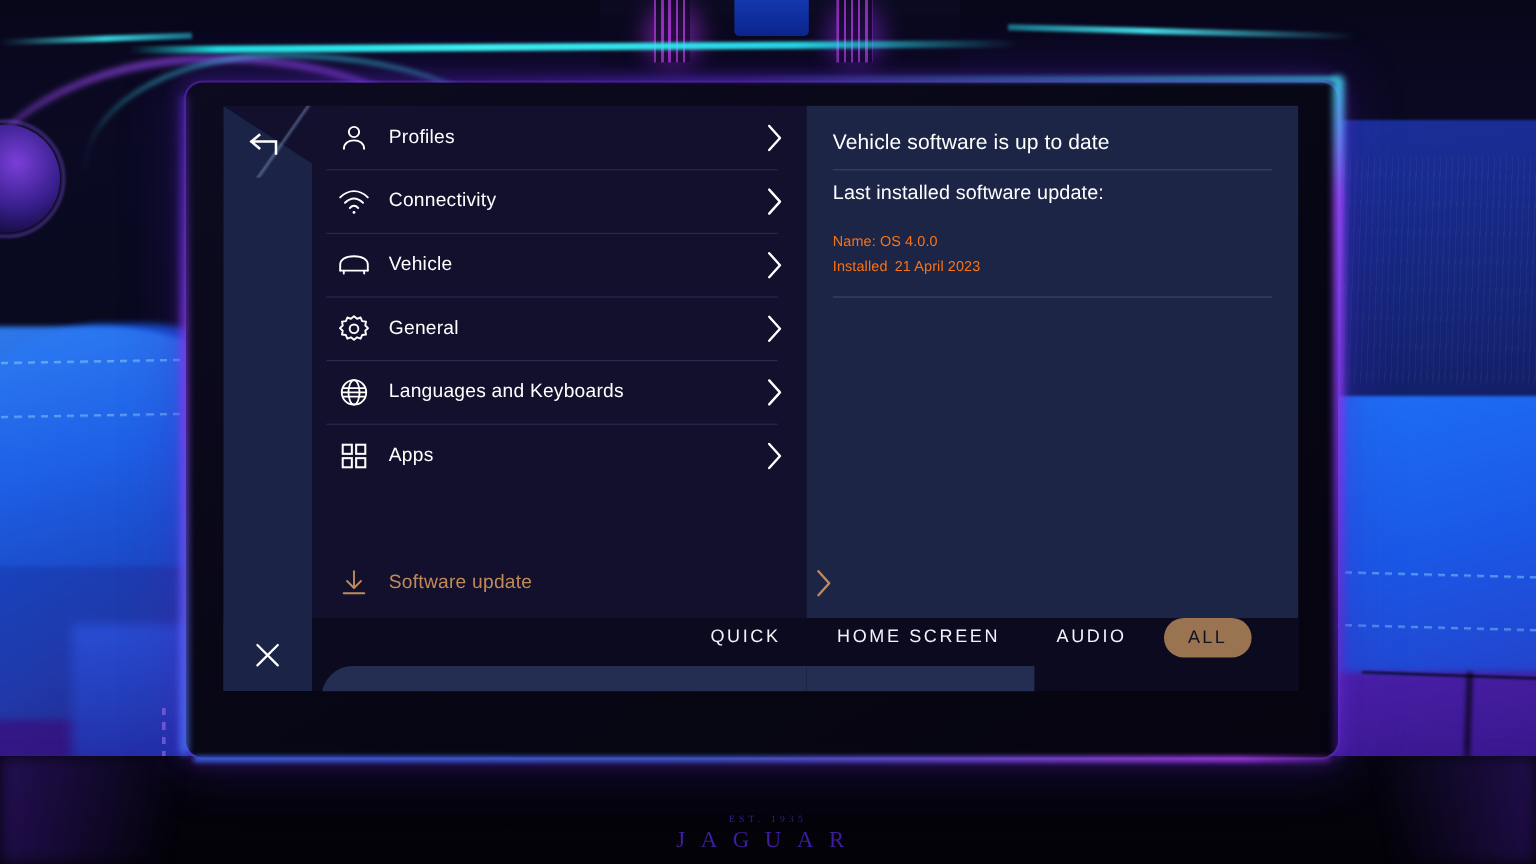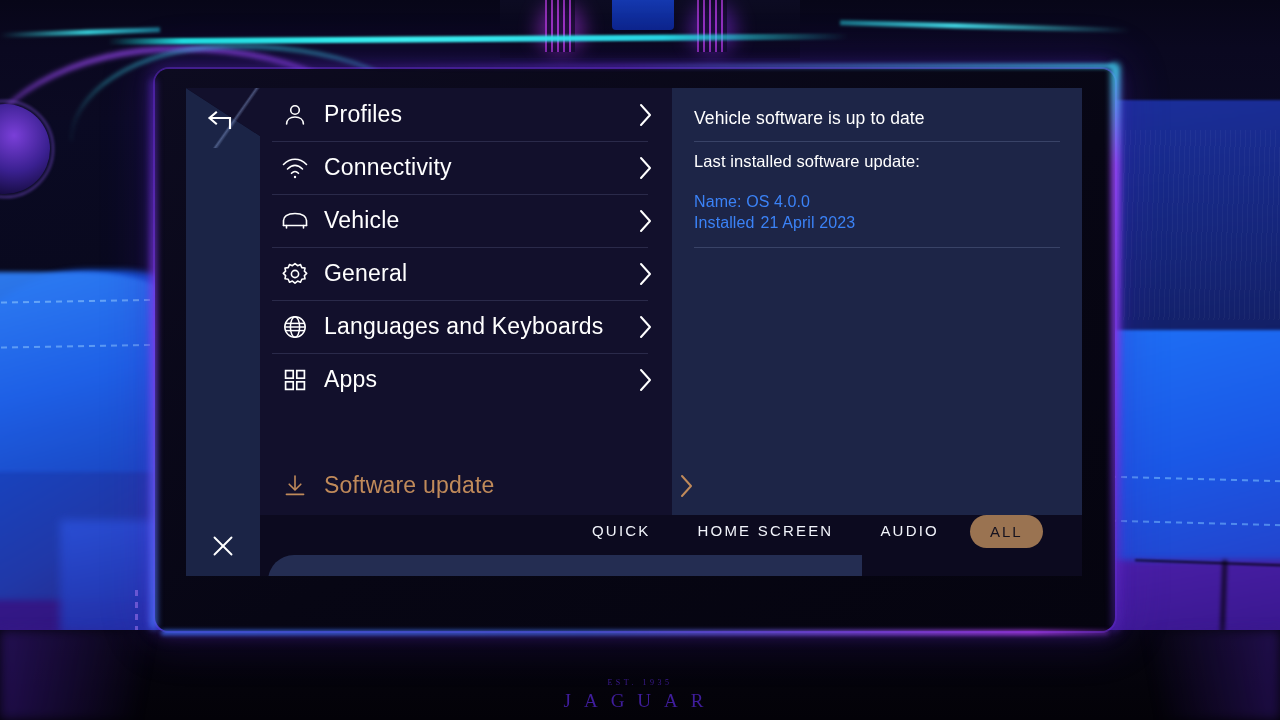--- a/index.html
+++ b/index.html
@@ -288,21 +288,21 @@
     position: absolute; left: 12px; top: 0; width: 376px; height: 1px;
     background: rgba(180,195,245,.15);
   }
   .menu-row:first-child .divider { display: none; }
   .menu-row .ic {
     width: 34px; margin-left: 18px;
     display: flex; align-items: center; justify-content: center;
     flex: 0 0 auto;
   }
   .menu-row .lbl {
-    margin-left: 12px; font-size: 23px; color: #fff;
+    margin-left: 12px; font-size: 16px; color: #fff;
     letter-spacing: .2px; white-space: nowrap;
   }
   .menu-row .chev {
     position: absolute; right: 18px; top: 50%; transform: translateY(-50%);
     display: flex; align-items: center;
   }
 
   
   .menu-row.selected { width: 453px; }
   .sel-pill {
@@ -331,21 +331,21 @@
   .detail .d-title {
     font-size: 17.5px; color: #fff; font-weight: 400; letter-spacing: .1px;
   }
   .detail .d-rule {
     height: 1px; background: rgba(190,205,250,.18); margin: 12px 0 10px 0;
   }
   .detail .d-head {
     font-size: 16.5px; color: #fff; margin-bottom: 20px; letter-spacing: .1px;
   }
   .detail .d-line {
-    font-size: 16px; color: #3b82f6; line-height: 21px; letter-spacing: .1px;
+    font-size: 12px; color: #f97316; line-height: 21px; letter-spacing: .1px;
   }
   .detail .d-line .sp { display: inline-block; width: 6px; }
 
   
   .tabbar {
     position: absolute; left: 0; bottom: 0; width: 896px; height: 61px;
     background: #0c0a1f;
     display: flex; align-items: center;
   }
   .tab-left-block {

